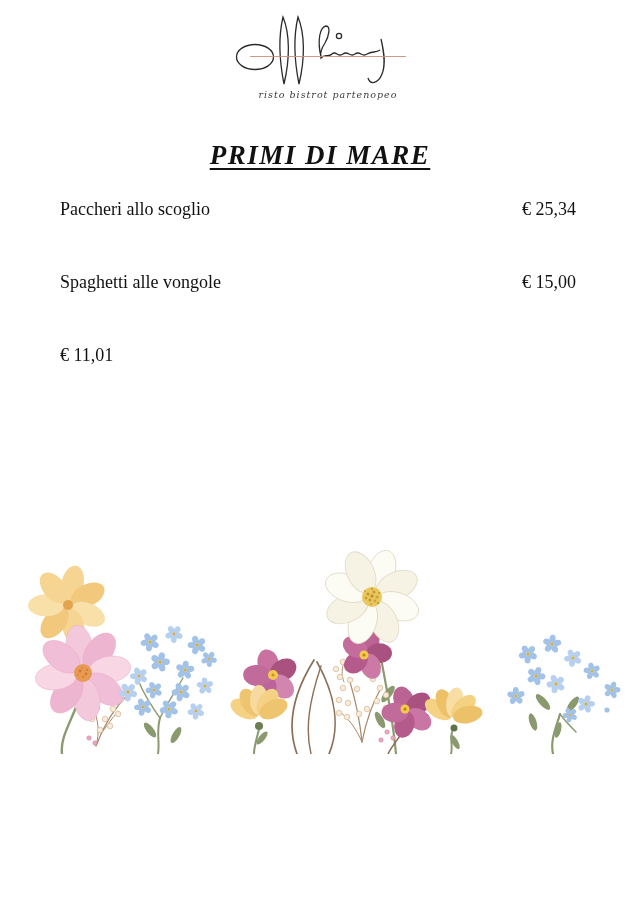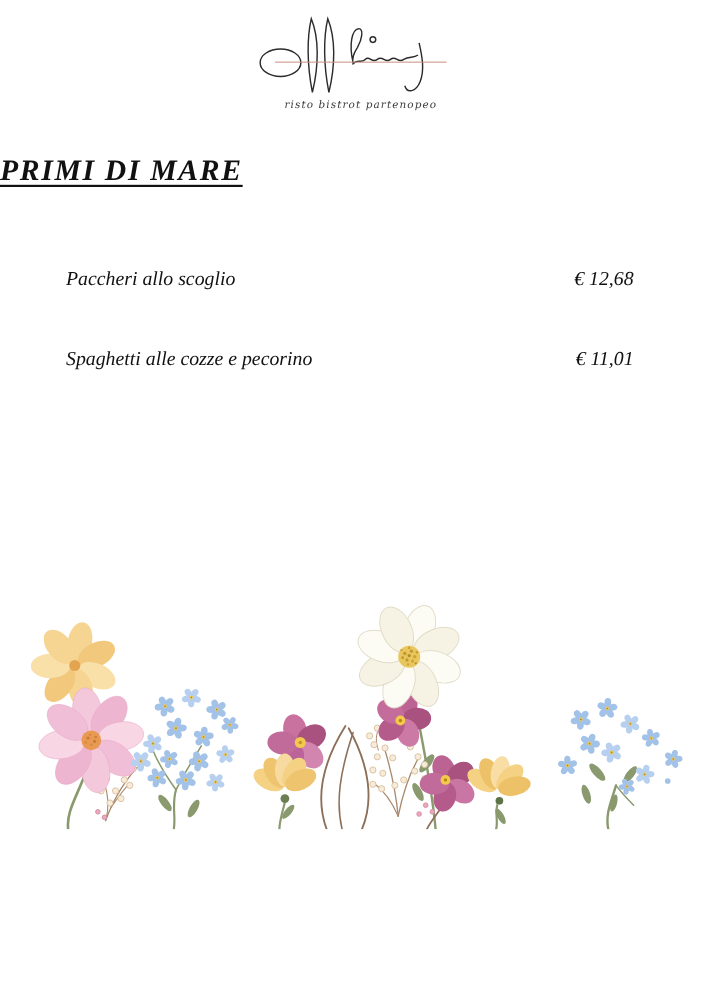--- a/index.html
+++ b/index.html
@@ -18,35 +18,34 @@
   #logo-svg path, #logo-svg ellipse{stroke:#2b2b2b;fill:none;stroke-width:1.3;}
   #logo-svg .tagline{
     fill:#3a3a3a;
     font-family:"DejaVu Serif", serif;
     font-style:italic;
     font-size:9.5px;
     letter-spacing:1px;
   }
   .title{
     margin:30px 0 0 0;
-    text-align:left;
+    text-align:center;
     font-size:27px;
     font-style:italic;
     font-weight:600;
     letter-spacing:1.5px;
   }
   .title span{
     text-decoration:underline;
     text-underline-offset:4px;
     text-decoration-thickness:1.5px;
   }
   .menu{
-    margin-top:72px;
+    margin-top:28px;
     padding:0 64px 0 60px;
-    font-style:italic;
   }
   .row{
     display:flex;
     justify-content:space-between;
     align-items:baseline;
     font-size:18px;
     line-height:21px;
     margin-bottom:52px;
   }
   .price{white-space:nowrap;}
@@ -79,24 +78,27 @@
     </svg>
   </header>
 
   <h1 class="title">
     <span>PRIMI DI MARE</span>
   </h1>
 
   <main class="menu">
     <div class="row">
       <span class="dish">Paccheri allo scoglio</span>
-      <span class="price">€ 12,68</span>
+      <span class="price">€ 25,34</span>
     </div>
     <div class="row">
-      <span class="dish">Spaghetti alle cozze e pecorino</span>
+      <span class="dish">Spaghetti alle vongole</span>
+      <span class="price">€ 15,00</span>
+    </div>
+    <div class="row">
       <span class="price">€ 11,01</span>
     </div>
   </main>
 
   <svg id="flowers" viewBox="0 0 640 212" aria-hidden="true">
       <path d="M78,160 C70,182 60,196 62,212" stroke="#8a9a6e" stroke-width="2.4" fill="none" stroke-linecap="round"></path>
       <path d="M160,176 C156,190 160,200 158,212" stroke="#8a9a6e" stroke-width="2" fill="none" stroke-linecap="round"></path>
       <path d="M160,176 C150,162 143,150 139,140" stroke="#8a9a6e" stroke-width="1.4" fill="none" stroke-linecap="round"></path>
       <path d="M160,176 C168,160 176,148 183,136" stroke="#8a9a6e" stroke-width="1.4" fill="none" stroke-linecap="round"></path>
       <path d="M374,80 C382,124 392,166 396,212" stroke="#8a9a6e" stroke-width="2.2" fill="none" stroke-linecap="round"></path>

